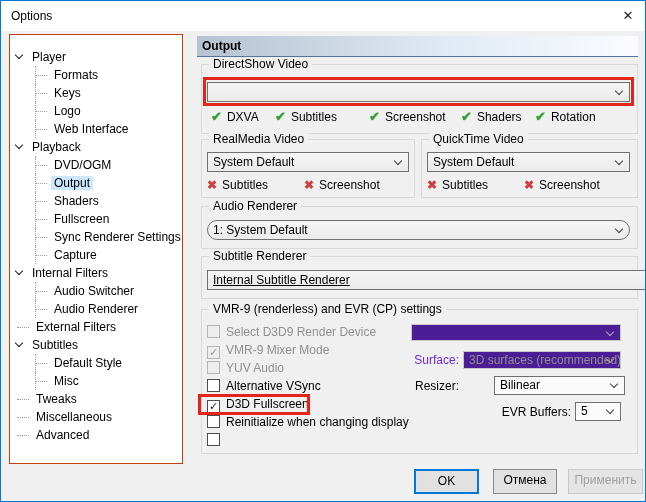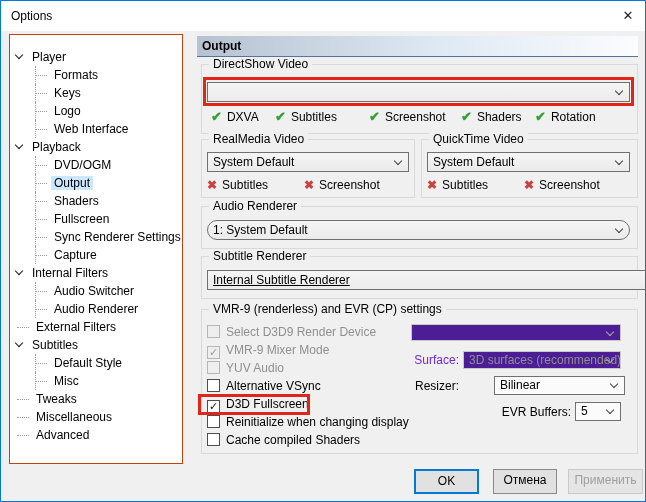--- a/index.html
+++ b/index.html
@@ -147,21 +147,21 @@
   <div class="grp" style="left:200px;top:308px;width:437px;height:145px;">
     <span class="glabel">VMR-9 (renderless) and EVR (CP) settings</span>
   </div>
   <div id="vmr-checks">
       <label class="cbrow dis"><span class="cb"></span><span>Select D3D9 Render Device</span></label>
       <label class="cbrow dis"><span class="cb">✓</span><span>VMR-9 Mixer Mode</span></label>
       <label class="cbrow dis"><span class="cb"></span><span>YUV Audio</span></label>
       <label class="cbrow"><span class="cb"></span><span>Alternative VSync</span></label>
       <label class="cbrow"><span class="cb">✓</span><span>D3D Fullscreen</span></label>
       <label class="cbrow"><span class="cb"></span><span>Reinitialize when changing display</span></label>
-      <label class="cbrow"><span class="cb"></span><span>Cache compiled Shaders</span></label>
+      <label class="cbrow"><span class="cb"></span></label>
     </div>
 
   <div class="combo dis small" style="left:410px;top:323px;width:210px;height:17px;line-height:15px;">
     <span></span>
     <span class="arr"></span>
   </div>
 
   <span class="rlabel" style="left:404px;top:351px;width:54px;color:#6d28d9;">Surface:</span>
   <div class="combo dis small" style="left:462px;top:350px;width:158px;height:18px;line-height:16px;">
     <span>3D surfaces (recommended)</span>

